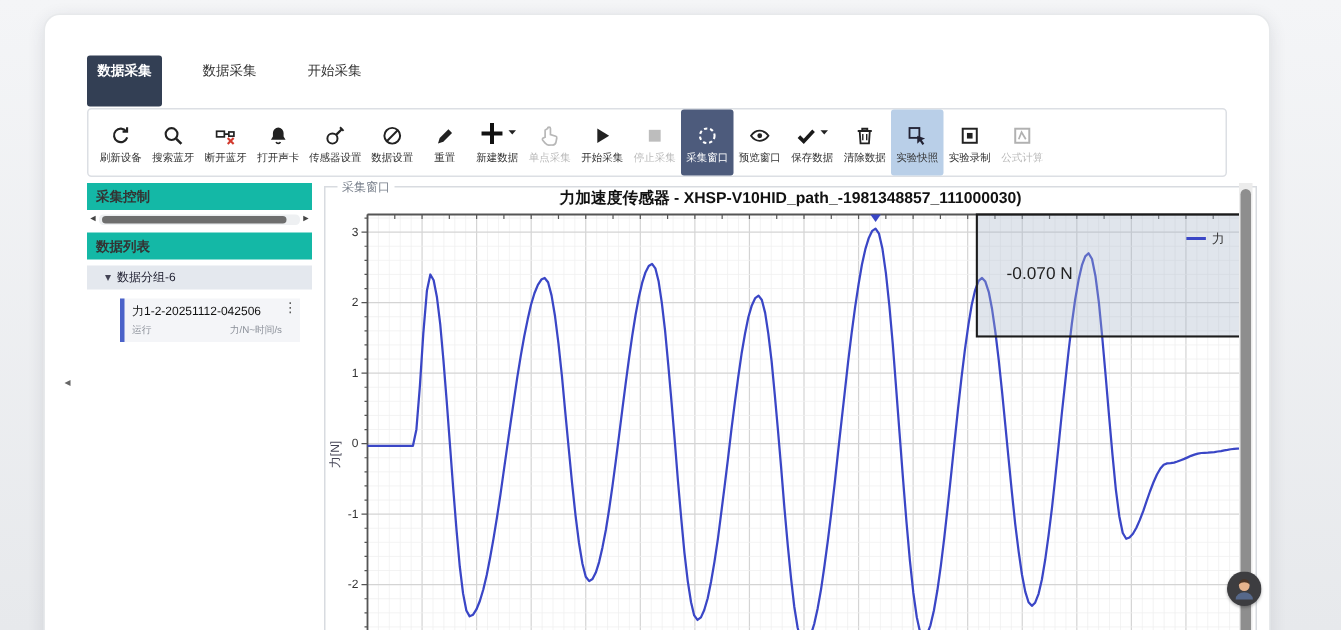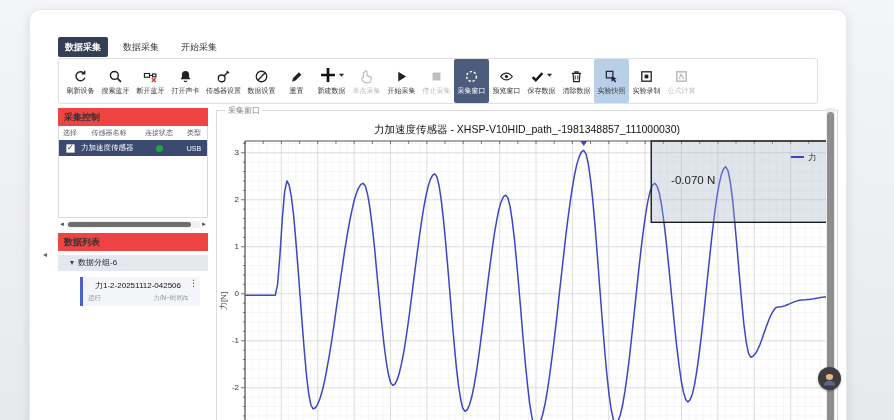--- a/index.html
+++ b/index.html
@@ -12,21 +12,21 @@
   }
   .window {
     position:absolute; left:30px; top:10px; width:816px; height:520px;
     background:#fff; border-radius:10px;
     box-shadow:0 0 0 1px #e7e9eb, 0 3px 12px rgba(40,50,70,.14);
   }
   .collapse-arrow {
     position:absolute; left:13px; top:240px; font-size:8px; color:#666; cursor:pointer;
   }
   
-  .tabs { display:flex; gap:8px; padding:27px 0 0 28px; height:47px;text-align:center; }
+  .tabs { display:flex; gap:20px; padding:27px 0 0 28px; height:61px;text-align:center; }
   .tab {
     font-size:9px; color:#333; padding:4px 7px; line-height:12px; cursor:pointer;
     border-radius:2px; white-space:nowrap;
   }
   .tab.active { background:#333f54; color:#fff; font-weight:bold; }
   
   .toolbar {
     margin:1px 28px 0 28px; height:46px; border:1px solid #dcdfe4; border-radius:3px;
     display:flex; align-items:center; padding:0 4px; background:#fff;
   }
@@ -43,21 +43,21 @@
   .tbtn.dark { background:#4d5b7c; }
   .tbtn.dark .tlabel { color:#fff; }
   .tbtn.dark svg circle { stroke:#fff; }
   .tbtn.light { background:#b9cfe8; }
   .tbtn.disabled { opacity:.35; cursor:default; }
   .timer { font-weight:800; font-size:15px; color:#000; letter-spacing:.3px; margin:0 10px 6px 6px; padding-top:8px; }
   
   .content { position:relative; display:flex; padding:4px 0 0 28px; height:322px; }
   .sidebar { width:150px; flex:none; margin-right:8px; }
   .panel-h {
-    background:#ef4444; font-size:9px; color:#333; font-weight:600;
+    background:#14b8a6; font-size:9px; color:#333; font-weight:600;
     height:18px; line-height:18px; padding:0 6px;
   }
   .stable { border:1px solid #d6d9de; border-top:none; background:#fff; height:92px; position:relative; }
   .thead { display:grid; grid-template-columns:22px 56px 44px 1fr; padding:2px 0; }
   .th { font-size:7px; color:#556; text-align:center; line-height:10px; white-space:nowrap; }
   .srow { display:grid; grid-template-columns:22px 56px 44px 1fr; align-items:center; height:16px; font-size:7.5px; }
   .srow.sel { background:#3a4a70; color:#fff; }
   .cb {
     width:9px; height:9px; background:#fff; border:1px solid #b7bcc4; border-radius:1px;
     margin:0 auto; position:relative; cursor:pointer;
@@ -71,37 +71,37 @@
   .htrack { flex:1; height:7px; background:#eef0f2; border-radius:3px; position:relative; cursor:pointer; }
   .hthumb { position:absolute; left:2px; top:1px; height:5px; width:92%; background:#6e6e6e; border-radius:3px; }
   .dl-panel { margin-top:4px; }
   .grow {
     margin-top:4px; background:#e4e8ee; height:16px; line-height:16px;
     padding-left:12px; font-size:8px; color:#223; cursor:pointer; display:flex; gap:4px; align-items:center;
   }
   .grow .tcaret { font-size:8px; color:#445; }
   .dcard {
     margin:6px 0 0 22px; width:120px; background:#f4f5f8; border-left:3px solid #4b62c9;
-    padding:3px 12px 3px 5px; position:relative; cursor:pointer;text-align:center;
+    padding:3px 12px 3px 5px; position:relative; cursor:pointer;
   }
   .dname { font-size:8px; color:#111; white-space:nowrap; overflow:hidden; }
   .dmeta { display:flex; justify-content:space-between; margin-top:3px; }
   .dmeta span { font-size:6.5px; color:#8a8f98; white-space:nowrap; }
   .kebab { position:absolute; right:2px; top:2px; font-size:9px; color:#555; cursor:pointer; line-height:9px; }
   
   .main { flex:1; position:relative; }
   .groupbox {
     position:relative; width:622px; height:330px; margin-top:2px;
     border:1px solid #d8dbe0; border-bottom:none;
   }
   .gb-label {
     position:absolute; top:-6px; left:8px; background:#fff; padding:0 3px;
     font-size:8px; color:#79808c;
   }
-  .chart-title { text-align:center; font-size:10.5px; font-weight:normal; color:#111; margin-top:12px; white-space:nowrap; }
+  .chart-title { text-align:center; font-size:10.5px; font-weight:bold; color:#111; margin-top:0; white-space:nowrap; }
   .chart-area { margin:2px 0 0 2px; }
   .vscroll { position:absolute; right:11px; top:0; width:9px; height:322px; background:#ececec; z-index:4; cursor:pointer; }
   .vthumb { position:absolute; left:1px; top:4px; width:7px; height:310px; background:#8e8e8e; border-radius:4px; }
   .fab { position:absolute; left:602px; top:259px; width:23px; height:23px; z-index:6; cursor:pointer; }
   .fab svg { width:23px; height:23px; display:block; filter:drop-shadow(0 1px 1px rgba(0,0,0,.3)); }
   svg text { font-family:"Liberation Sans","DejaVu Sans",sans-serif; }
 </style>
 </head>
 <body>
 
@@ -319,40 +319,20 @@
             </span>
           </div>
           <div class="tlabel">公式计算</div>
         </div>
       </div>
   </div>
 
   <div class="content">
     <div class="sidebar">
       <div class="panel-h">采集控制</div>
-      <div class="stable">
-        <div class="thead">
-            <div class="th">选择</div>
-            <div class="th">传感器名称</div>
-            <div class="th">连接状态</div>
-            <div class="th">类型</div>
-          </div>
-        <div>
-            <div class="srow sel">
-              <div>
-                <div class="cb checked"></div>
-              </div>
-              <div class="sname">力加速度传感器</div>
-              <div>
-                <div class="dot" style="background: rgb(33, 166, 60);"></div>
-              </div>
-              <div class="stype">USB</div>
-            </div>
-          </div>
-      </div>
       <div class="hscroll">
         <span class="harr">◄</span>
         <span class="htrack">
             <span class="hthumb"></span>
           </span>
         <span class="harr">►</span>
       </div>
 
       <div class="dl-panel">
         <div class="panel-h">数据列表</div>

